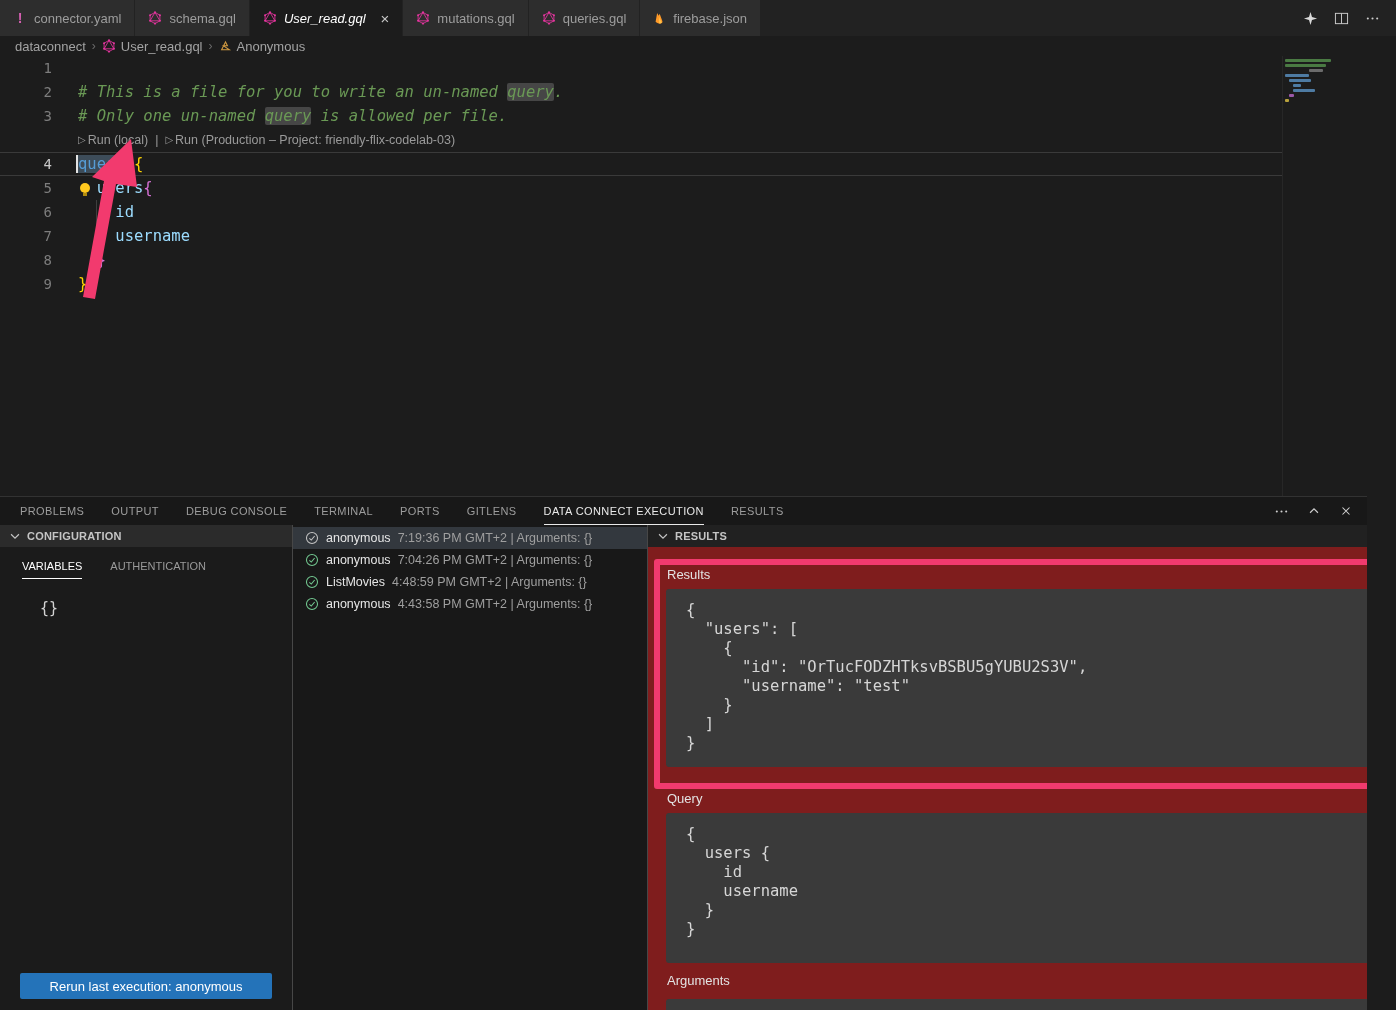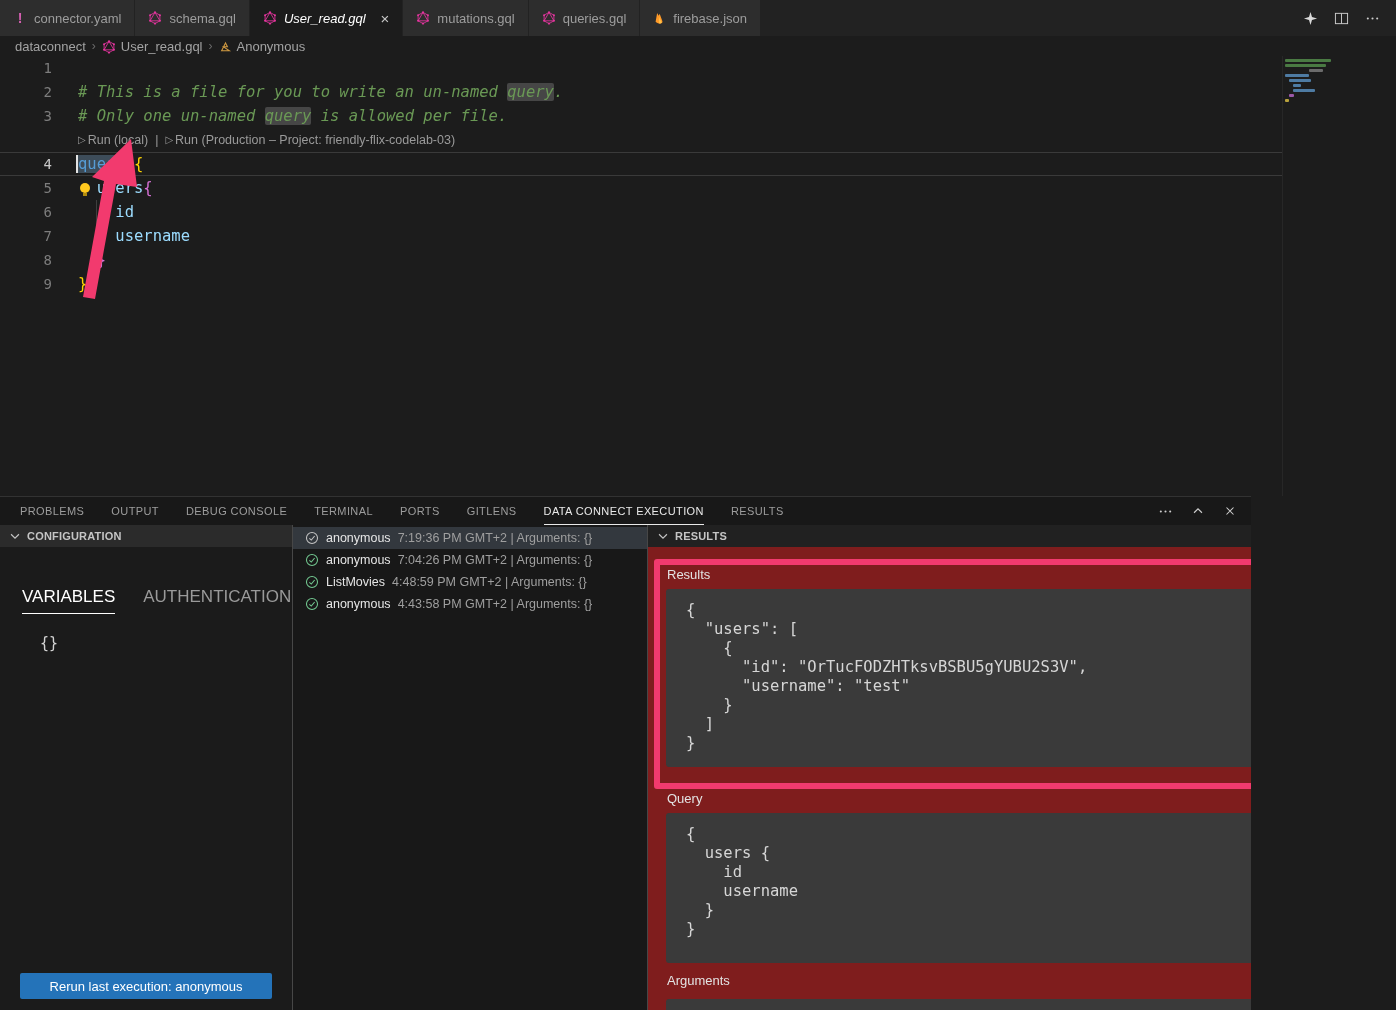--- a/index.html
+++ b/index.html
@@ -15,21 +15,21 @@
   .tab.active{background:#1c1c1c;color:#ffffff;font-style:italic;}
   .tab .close{margin-left:8px;color:#c8c8c8;font-size:15px;line-height:1;font-style:normal;}
   .tabbar-actions{margin-left:auto;display:flex;gap:16px;align-items:center;padding-right:16px;}
   .tabbar-actions .icon{cursor:pointer;display:inline-flex;}
   .icon{display:inline-flex;align-items:center;justify-content:center;}
   .excl{color:#d45fb0;font-weight:bold;font-size:14px;width:14px;text-align:center;}
 
   
   .breadcrumb{position:absolute;top:36px;left:0;right:0;height:20px;display:flex;align-items:center;
               padding-left:15px;font-size:13px;color:#a3a3a3;background:#1c1c1c;}
-  .crumb{display:flex;align-items:flex-end;gap:5px;cursor:pointer;}
+  .crumb{display:flex;align-items:center;gap:5px;cursor:pointer;}
   .crumb-sep{color:#6a6a6a;margin:0 6px;font-size:12px;}
 
   
   .editor{position:absolute;top:56px;left:0;right:0;height:440px;background:#1c1c1c;}
   .code-row{position:absolute;left:0;right:113px;height:24px;line-height:24px;
             font-family:"DejaVu Sans Mono",monospace;font-size:15.5px;white-space:pre;}
   .code-row.current{box-shadow:inset 0 1px 0 #3a3a3a, inset 0 -1px 0 #3a3a3a;}
   .ln{position:absolute;left:0;width:52px;text-align:right;color:#7d7d7d;font-size:14px;}
   .current .ln{color:#c9c9c9;}
   .codetext{position:absolute;left:78px;top:0;}
@@ -47,35 +47,35 @@
   .play{font-size:10px;line-height:1;}
   .bulb{position:absolute;left:80px;top:7px;width:10px;height:10px;background:#FFC81E;border-radius:50%;}
   .bulb::after{content:"";position:absolute;left:3px;top:10px;width:4px;height:3px;background:#b28c0e;}
   .indent-guide{position:absolute;left:96px;top:144px;width:1px;height:72px;background:#3f3f3f;}
 
   
   .minimap{position:absolute;right:0;top:0;width:113px;height:440px;background:#1c1c1c;box-shadow:-1px 0 0 #272727;}
   .mm-bar{position:absolute;height:3px;border-radius:1px;}
 
   
-  .panel{position:absolute;top:496px;left:0;width:1251px;height:514px;background:#181818;border-top:1px solid #323232;box-sizing:border-box;}
+  .panel{position:absolute;top:496px;left:0;width:1367px;height:514px;background:#181818;border-top:1px solid #323232;box-sizing:border-box;}
   .panel-tabs{display:flex;gap:27px;padding-left:20px;height:28px;align-items:center;font-size:11px;
               letter-spacing:.4px;color:#9d9d9d;}
   .ptab{cursor:pointer;height:100%;display:flex;align-items:center;border-bottom:1px solid transparent;box-sizing:border-box;}
   .ptab.active{color:#e9e9e9;border-bottom-color:#e9e9e9;}
   .panel-actions{position:absolute;top:0;right:14px;height:28px;display:flex;gap:18px;align-items:center;color:#cccccc;}
   .panel-actions .icon{cursor:pointer;}
   .panel-body{position:absolute;top:28px;bottom:0;left:0;right:0;display:flex;}
   .sec-header{height:22px;display:flex;align-items:center;gap:5px;padding-left:8px;font-size:11px;
               font-weight:bold;color:#c5c5c5;letter-spacing:.2px;}
   .chev{display:inline-flex;width:14px;height:14px;cursor:pointer;color:#c5c5c5;}
 
   .config{width:293px;position:relative;background:#1b1b1b;border-right:1px solid #474747;box-sizing:border-box;}
   .config .sec-header{background:#2b2b2b;}
-  .cfg-tabs{display:flex;gap:28px;padding:13px 0 0 22px;font-size:17px;margin-top:27px;}
+  .cfg-tabs{display:flex;gap:28px;padding:13px 0 0 22px;font-size:11px;}
   .cfg-tab{color:#9a9a9a;padding-bottom:6px;border-bottom:1px solid transparent;cursor:pointer;}
   .cfg-tab.active{color:#ffffff;border-bottom-color:#ffffff;}
   .cfg-vars{margin:20px 0 0 40px;font-family:"DejaVu Sans Mono",monospace;font-size:15px;color:#d4d4d4;cursor:text;}
   .rerun{position:absolute;left:20px;bottom:11px;width:252px;height:26px;border:none;border-radius:2px;
          background:var(--btnblue);color:#ffffff;font-size:13px;font-family:"Liberation Sans",sans-serif;cursor:pointer;}
 
   .history{width:355px;position:relative;background:#181818;border-right:1px solid #474747;box-sizing:border-box;}
   .history .sec-header{background:#212121;}
   .history-list{margin-top:2px;}
   .hrow{height:22px;display:flex;align-items:center;gap:7px;padding-left:12px;font-size:12.5px;color:#9f9f9f;cursor:pointer;white-space:nowrap;}

